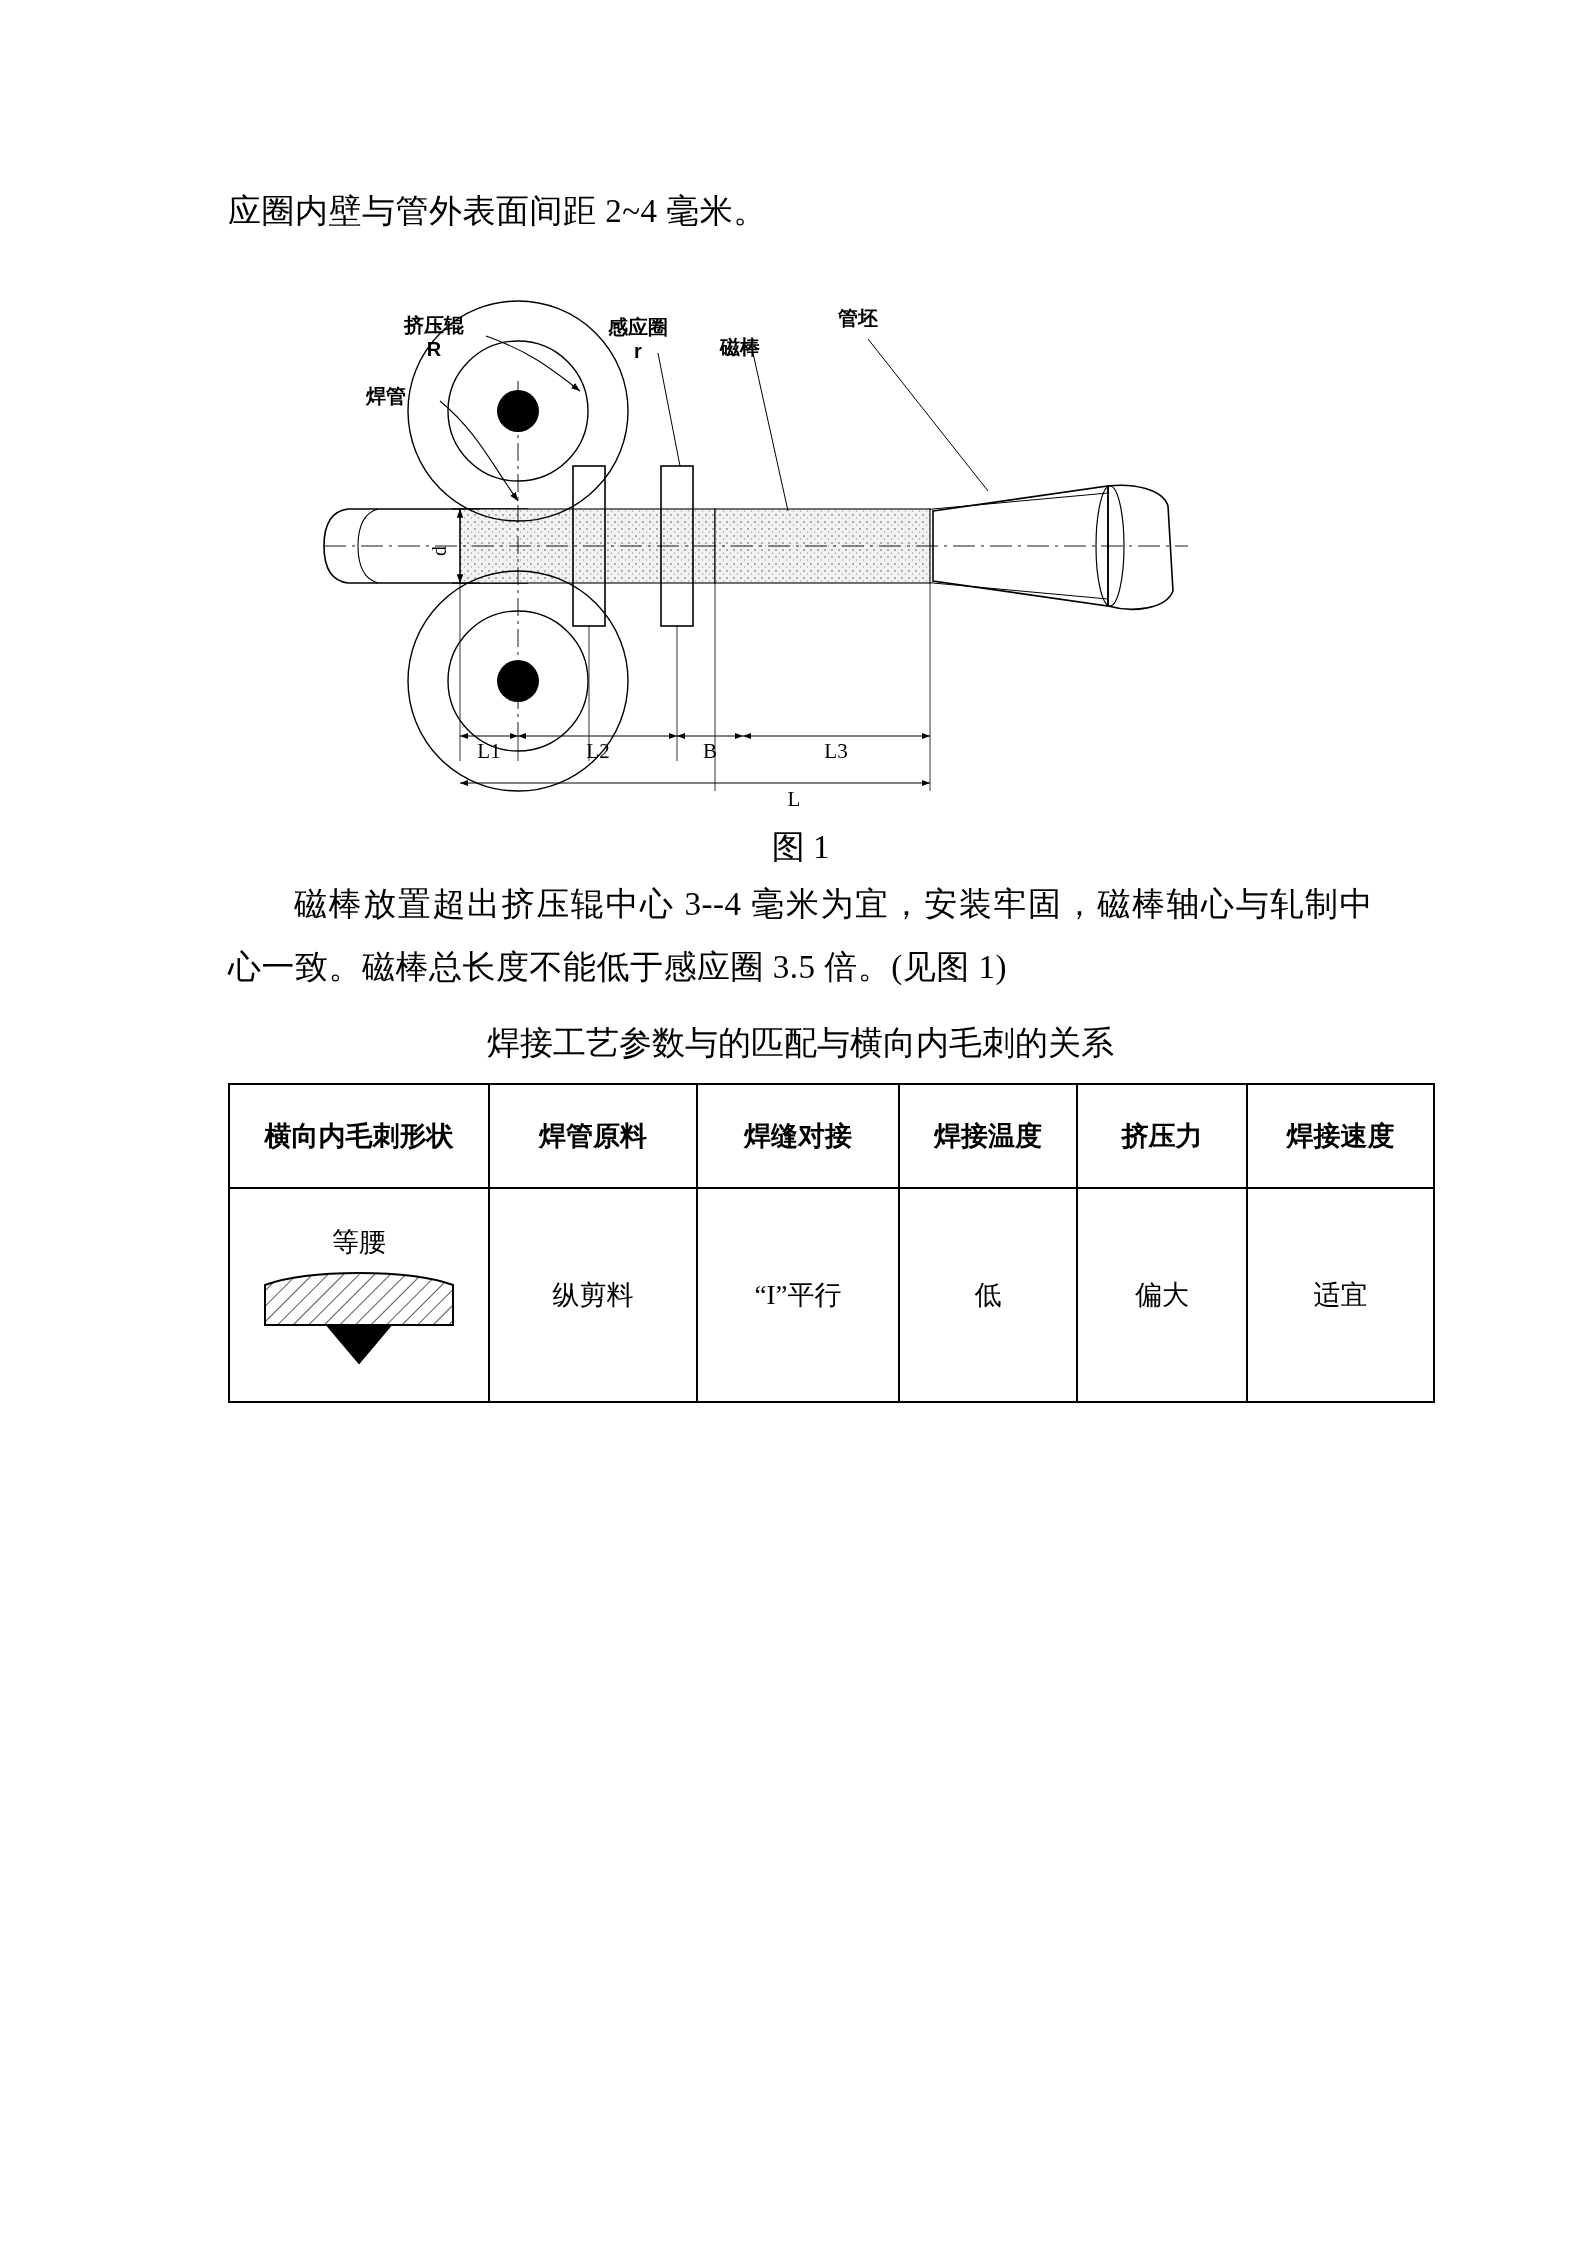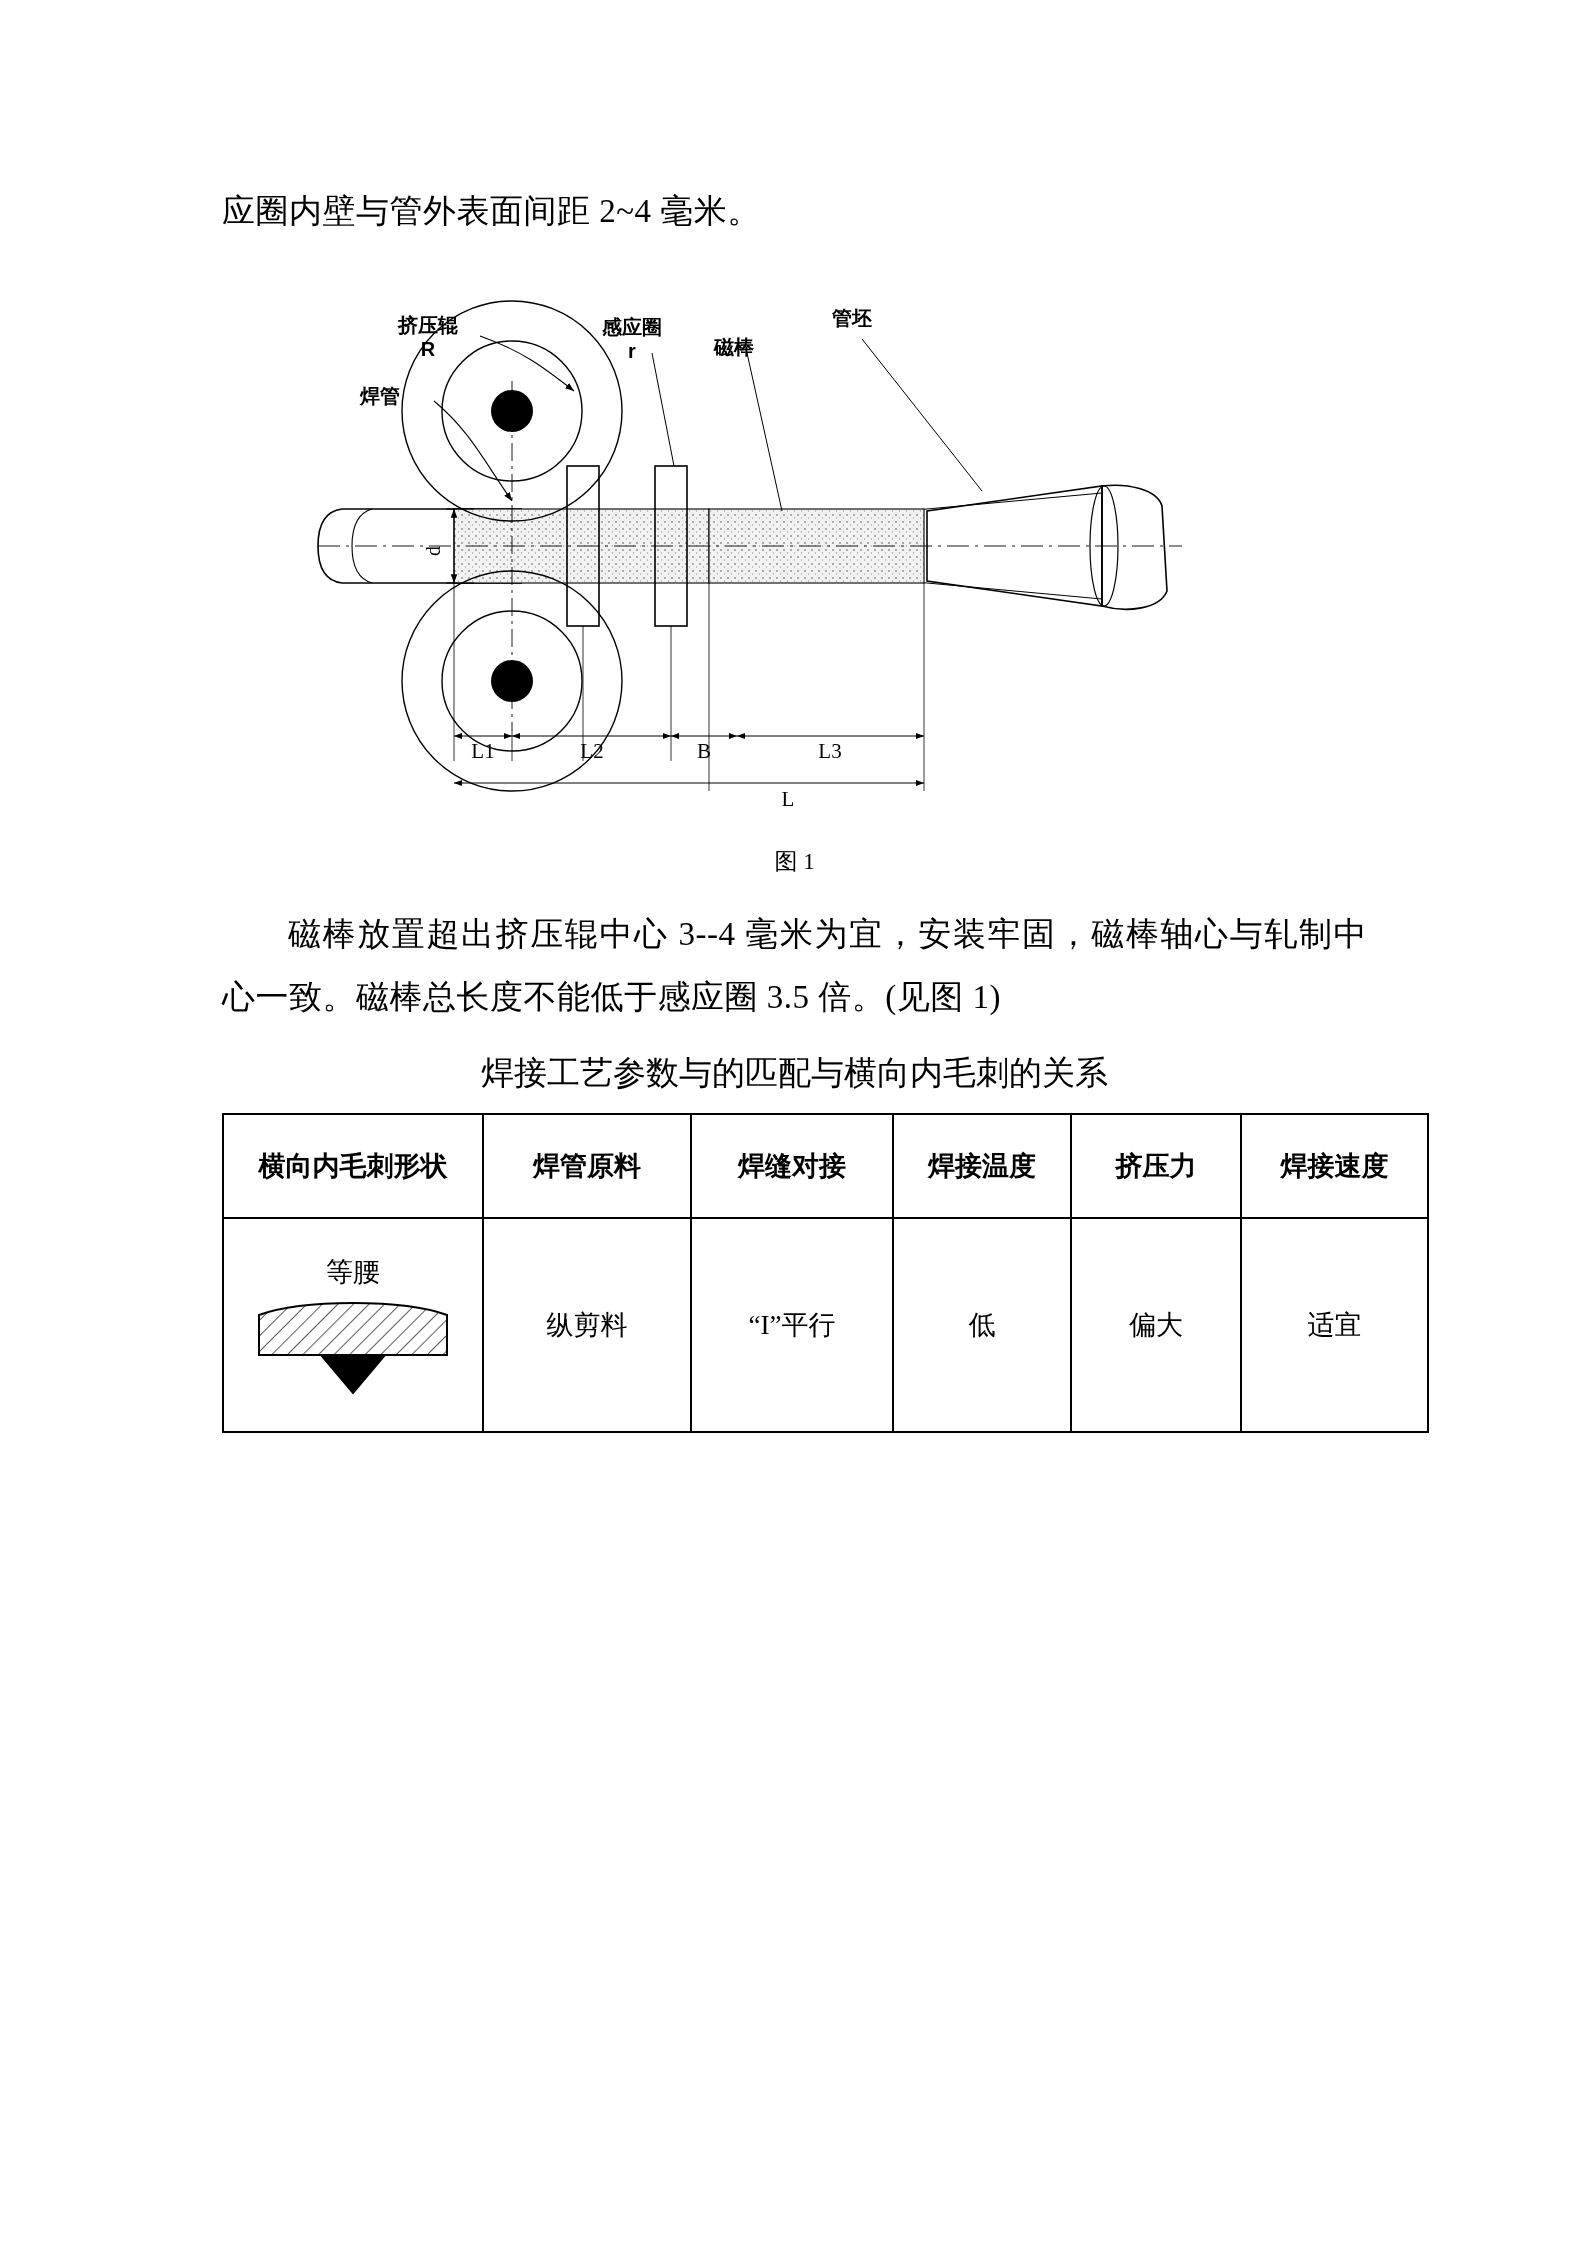--- a/index.html
+++ b/index.html
@@ -18,39 +18,39 @@
   .page {
     position: absolute;
     left: 0; top: 0;
     width: 1587px;
     height: 2245px;
     box-sizing: border-box;
     padding: 0;
   }
   .content {
     position: absolute;
-    left: 222px;
+    left: 228px;
     top: 180px;
     width: 1145px;
   }
   .para {
     font-size: 33px;
     line-height: 63px;
     letter-spacing: 0.5px;
     text-align: justify;
     margin: 0;
   }
   .indent {
     text-indent: 66px;
   }
   .fig-caption {
     text-align: center;
-    font-size: 23px;
+    font-size: 33px;
     line-height: 50px;
-    margin: 16px;
+    margin: 1px;
   }
 
   
   .figure-wrap {
     position: relative;
     width: 1145px;
     height: 560px;
     margin: 18px 0 0 0;
   }
   .figure-wrap svg { display: block; }

